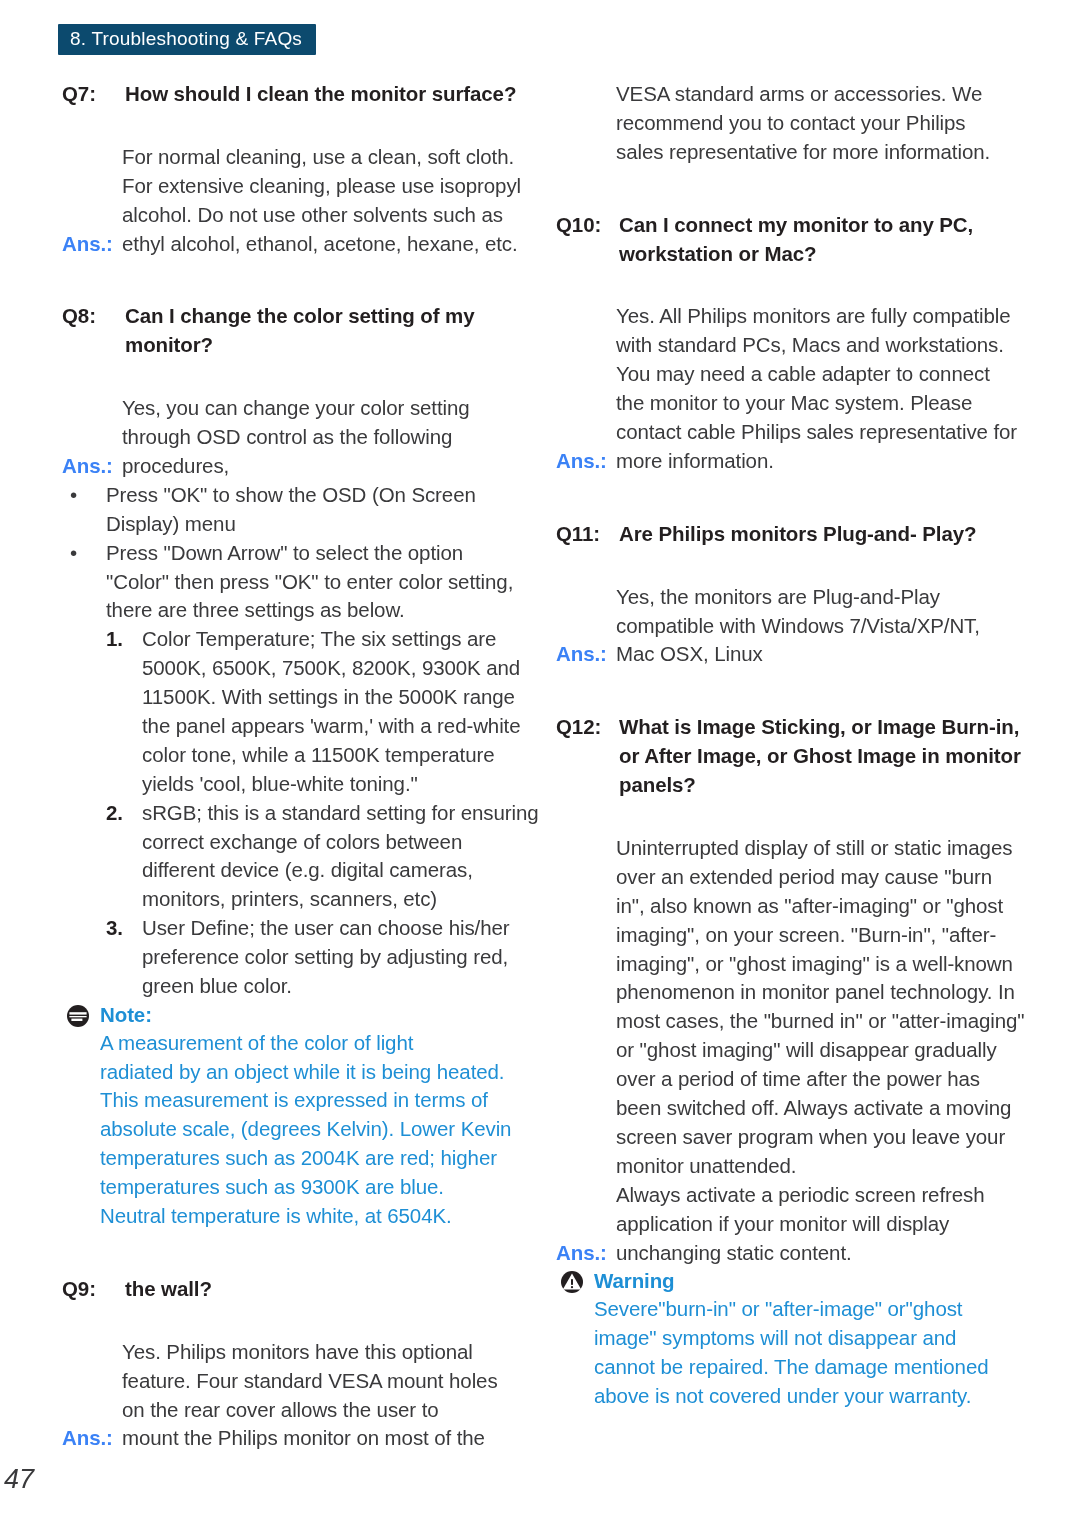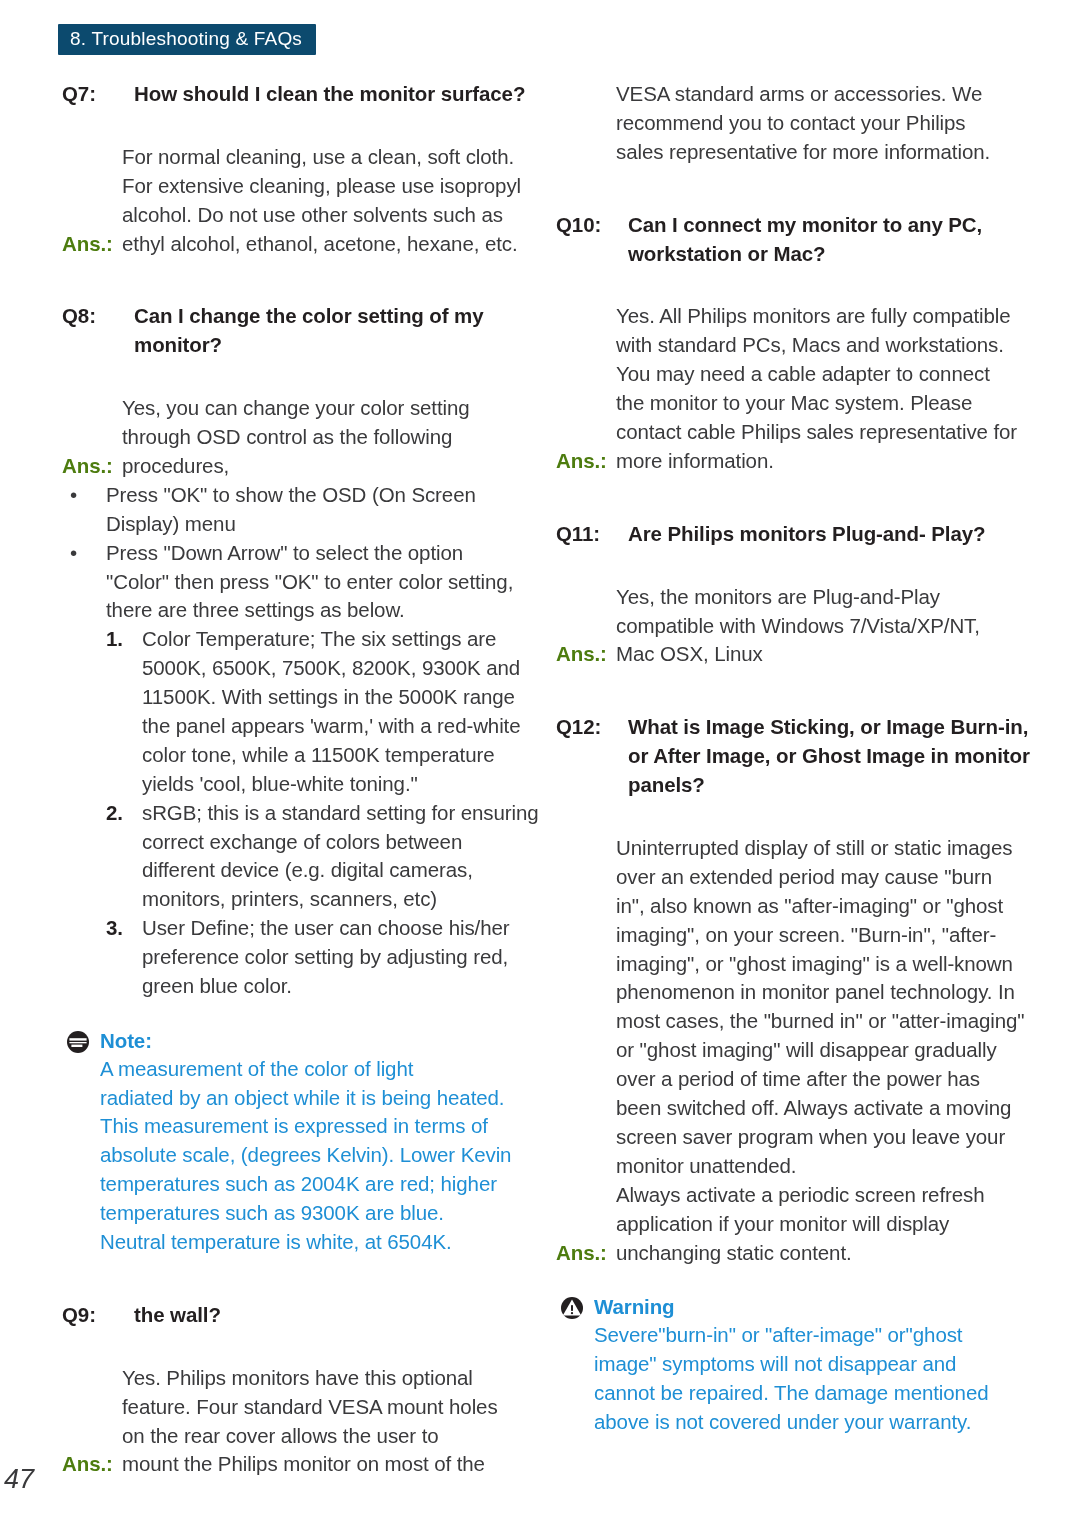--- a/index.html
+++ b/index.html
@@ -56,39 +56,39 @@
     display: flex;
     align-items: flex-start;
     font-weight: bold;
     font-size: 20.5px;
     line-height: 1.41;
     letter-spacing: -0.1px;
   }
   .qline .tag {
     flex: 0 0 auto;
     min-width: 56px;
-    padding-right: 16px;
+    padding-right: 7px;
   }
   .qline.wide .tag { min-width: 56px; }
   .qline .qtext { flex: 1 1 auto; }
 
   .aline {
     display: flex;
     align-items: flex-end;
     font-size: 20.5px;
     line-height: 1.41;
     letter-spacing: -0.1px;
     color: #3a3a3c;
   }
   .aline .tag {
     flex: 0 0 auto;
     min-width: 56px;
     padding-right: 4px;
     font-weight: bold;
-    color: #4d7c0f;
+    color: #3b82f6;
   }
   .aline .atext { flex: 1 1 auto; }
   .spacer-md { height: 34px; }
   .spacer-lg { height: 44px; }
 
   
   .bullet-list { margin: 0; padding: 0; list-style: none; }
   .bullet-item {
     display: flex;
     align-items: flex-start;
@@ -120,21 +120,21 @@
   .num-item .num {
     flex: 0 0 auto;
     width: 36px;
     font-weight: bold;
     color: #231f20;
   }
   .num-item .ntext { flex: 1 1 auto; }
 
   
   .callout {
-    margin-top: 26px;
+    margin-top: 0;
     position: relative;
     padding-left: 38px;
   }
   .callout-icon {
     position: absolute;
     left: 4px;
     top: 3px;
     width: 24px;
     height: 24px;
   }

